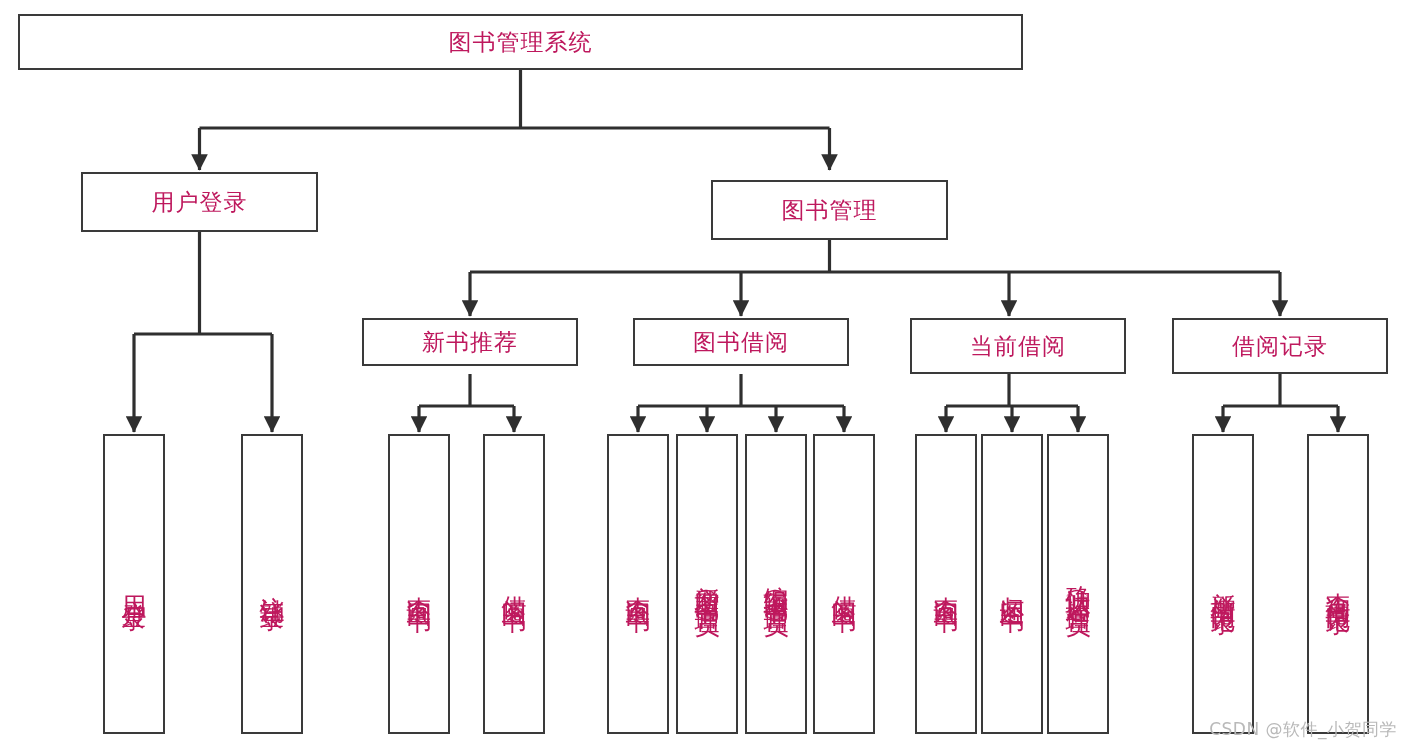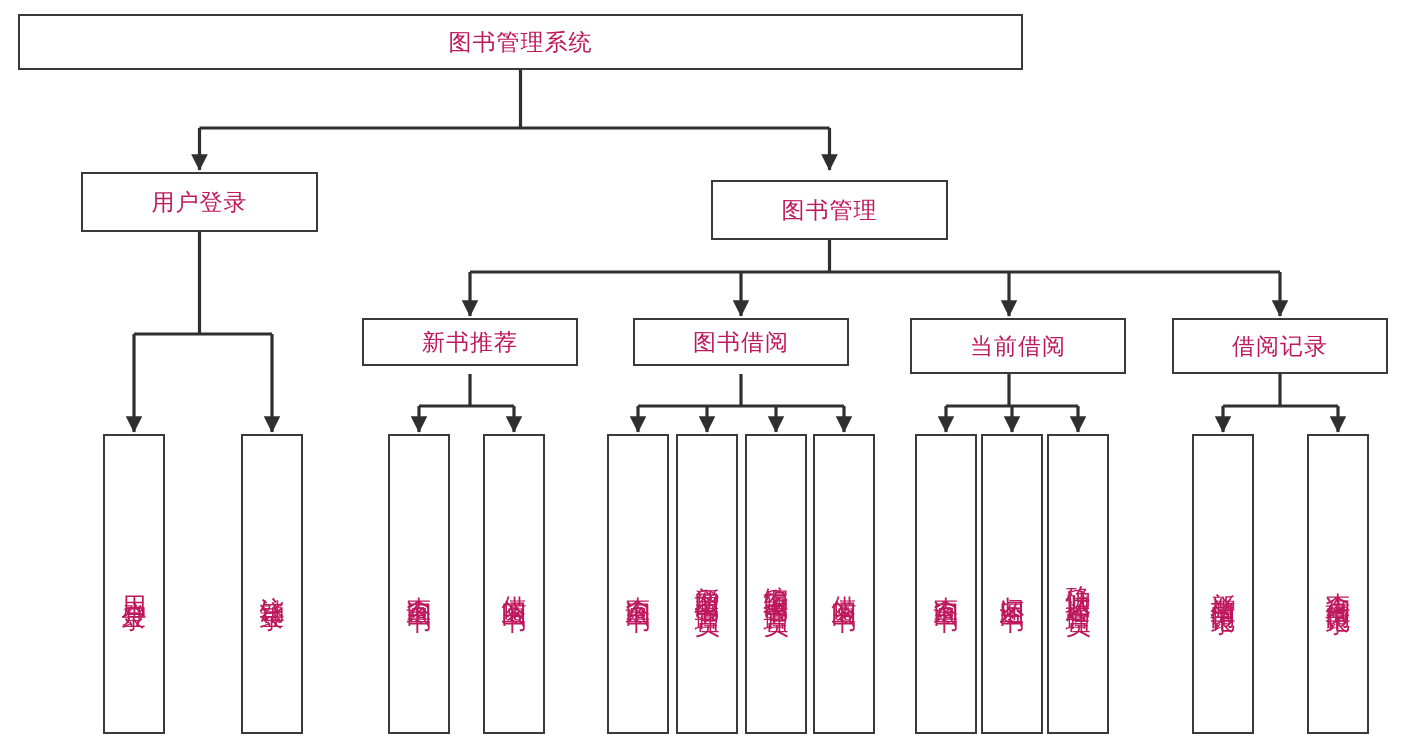--- a/index.html
+++ b/index.html
@@ -167,13 +167,14 @@
         <span class="lbl">确认归还（管理员）</span>
       </div>
       <div class="node vert" style="left: 1192px; top: 434px; width: 62px; height: 300px;">
         <span class="lbl">新增借阅记录</span>
       </div>
       <div class="node vert" style="left: 1307px; top: 434px; width: 62px; height: 300px;">
         <span class="lbl">查询借阅记录</span>
       </div>
     </div>
 
+  <div class="watermark">CSDN @软件_小贺同学</div>
 </div>
 
 </body></html>

